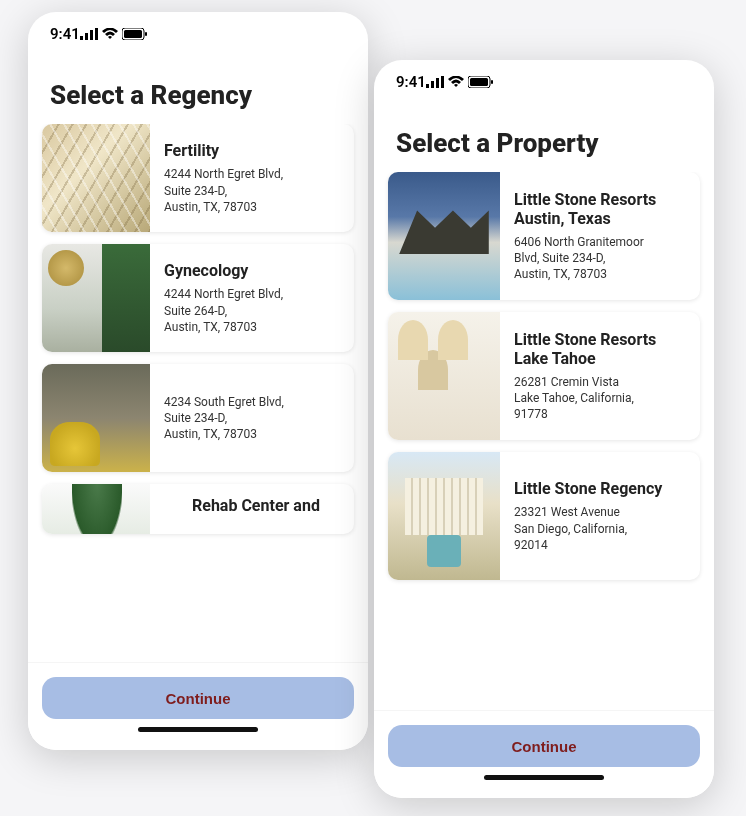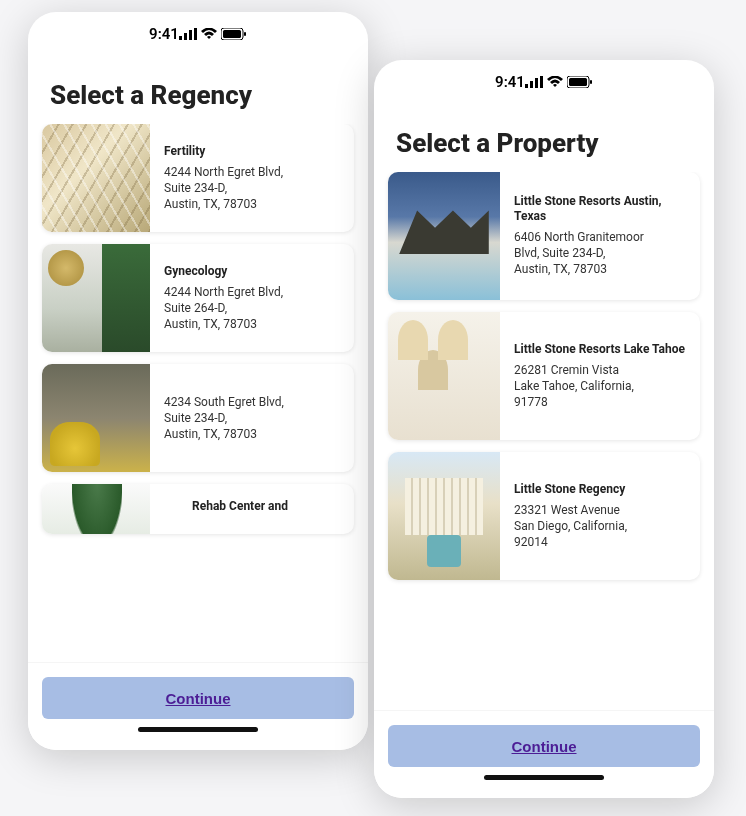--- a/index.html
+++ b/index.html
@@ -21,21 +21,21 @@
     display: flex;
     flex-direction: column;
   }
   .phone-left { left: 28px; top: 12px; height: 738px; }
   .phone-right { left: 374px; top: 60px; height: 738px; }
 
   .status-bar {
     height: 44px;
     display: flex;
     align-items: center;
-    justify-content: center;
+    justify-content: flex-start;
     padding: 0 22px;
     font-size: 15px;
     font-weight: 600;
   }
   .status-icons { display: flex; align-items: center; gap: 4px; }
   .status-icons svg { display: block; }
 
   .screen-title {
     font-size: 26px;
     font-weight: 800;
@@ -68,49 +68,48 @@
   }
   .card.tall .thumb { width: 112px; }
   .card.short .thumb { width: 108px; }
   .card-text {
     padding: 12px 12px 12px 14px;
     display: flex;
     flex-direction: column;
     justify-content: center;
   }
   .card-title {
-    font-size: 12px;
+    font-size: 16px;
     font-weight: 700;
     color: #222;
     margin-bottom: 6px;
     line-height: 1.2;
   }
   .card-addr {
     font-size: 12px;
     color: #333;
     line-height: 1.35;
     white-space: pre-line;
   }
 
   .bottom-bar {
     padding: 14px 14px 8px 14px;
     background: #fff;
     border-top: 1px solid rgba(0,0,0,0.04);
   }
   .continue-btn {
     width: 100%;
     background: #a7bde4;
-    color: #4c1d95;
+    color: #7f1d1d;
     font-weight: 700;
     font-size: 15px;
     border: none;
-    border-radius: 6px;
+    border-radius: 14px;
     height: 42px;
     cursor: pointer;
-    text-decoration: underline;
   }
   .home-indicator {
     width: 120px;
     height: 5px;
     background: #111;
     border-radius: 3px;
     margin: 8px auto 10px auto;
   }
 
   

